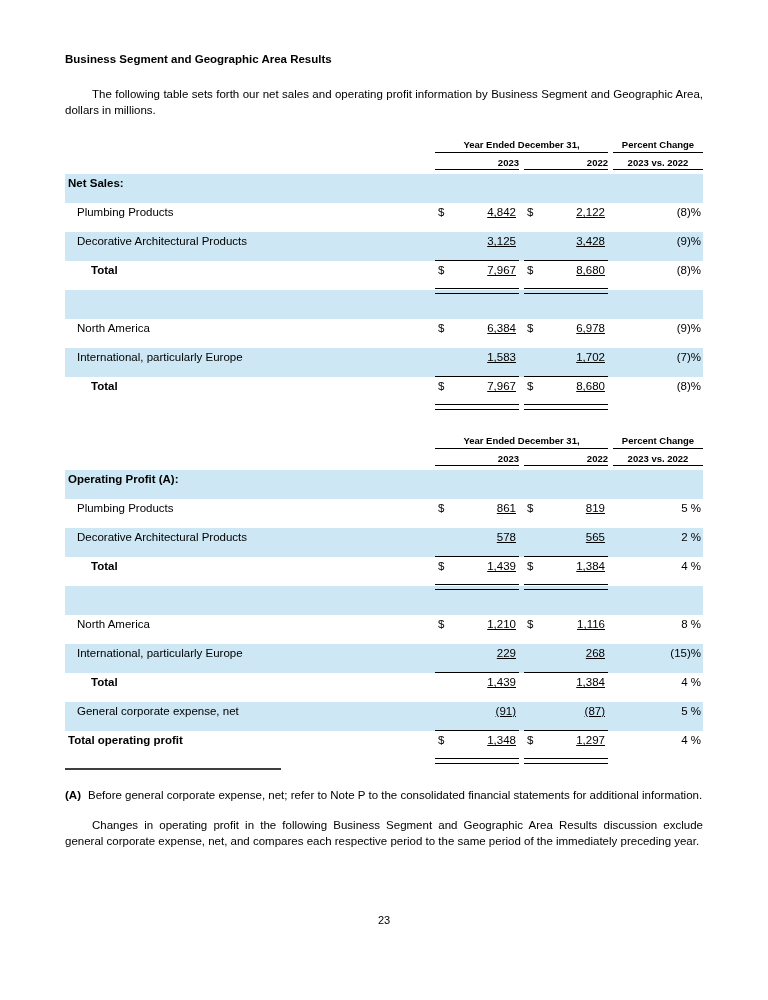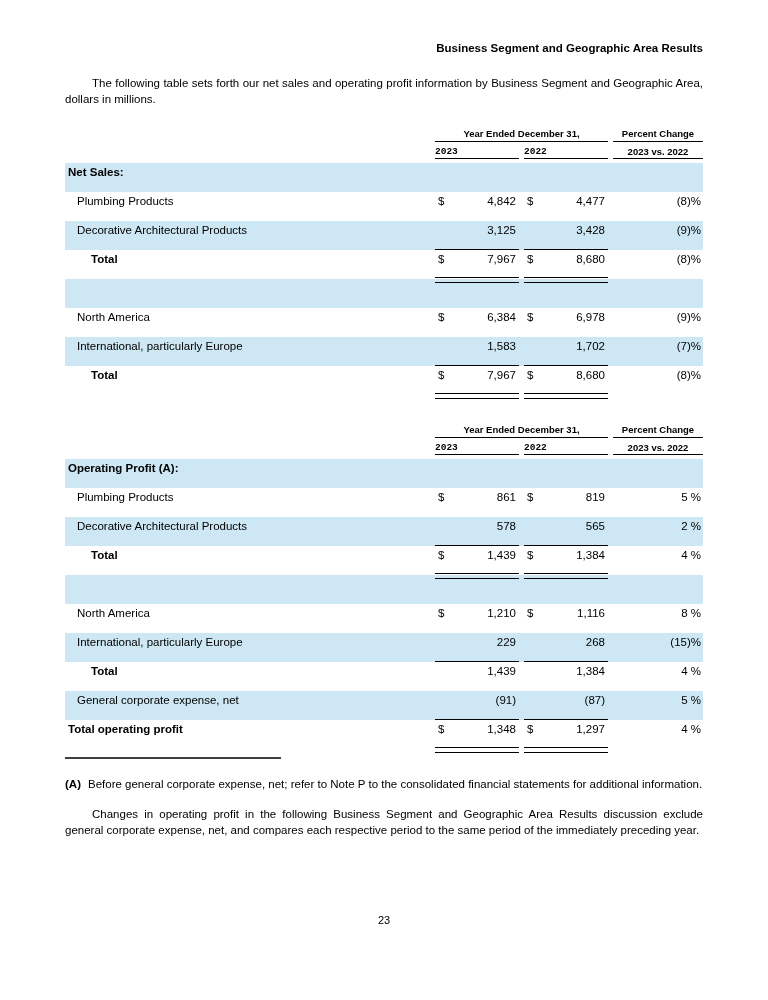--- a/index.html
+++ b/index.html
@@ -3,48 +3,48 @@
 <meta charset="utf-8">
 <style>
   * { margin:0; padding:0; box-sizing:border-box; }
   html,body { background:#ffffff; }
   body {
     width:768px; height:1000px; position:relative; overflow:hidden;
     font-family:"Liberation Sans", sans-serif; color:#000; font-size:11.5px;
   }
   .content { padding:0 65px; }
 
-  .doc-heading { font-size:11.5px; font-weight:bold; padding-top:42px;text-align:right; }
+  .doc-heading { font-size:11.5px; font-weight:bold; padding-top:53px; }
 
   .para { margin-top:21px; line-height:16px; text-align:justify; text-indent:27px; }
 
   
   .fin-table { margin-top:20px; width:638px; }
   .fin-table.second { margin-top:28px; }
 
   .h-row1, .h-row2 { display:flex; font-weight:bold; font-size:9.5px; }
   .h-row1 { height:15px; line-height:14px; }
   .h-row2 { height:17px; line-height:15px; padding-top:2px; }
   .h-label { width:370px; }
   .h-span  { width:173px; text-align:center; border-bottom:1px solid #000; }
   .h-gap   { width:5px; }
-  .h-year  { width:84px; text-align:left; border-bottom:1px solid #000;font-family:Liberation Mono, monospace; }
+  .h-year  { width:84px; text-align:right; border-bottom:1px solid #000; }
   .h-pct, .h-sub { width:90px; text-align:center; border-bottom:1px solid #000; }
 
   .tbody { margin-top:4px; }
   .trow { display:flex; height:29px; line-height:19px; position:relative; }
   .trow.hl { background:var(--hl, #cde7f4); }
   .trow.b .c-label { font-weight:bold; }
   .c-label { width:370px; white-space:nowrap; overflow:hidden; }
   .c-label.ind0 { padding-left:3px; }
   .c-label.ind1 { padding-left:12px; }
   .c-label.ind2 { padding-left:26px; }
   .c-money { width:84px; display:flex; justify-content:space-between; position:relative; }
   .c-money .dollar { padding-left:3px; }
-  .c-money .val { padding-right:3px; }
+  .c-money .val { padding-right:3px;text-decoration:underline; }
   .c-gap { width:5px; }
   .c-pct { width:90px; text-align:right; padding-right:2px; }
 
   .trow.rule-single { z-index:1; }
   .trow.rule-single .c-money::after {
     content:""; position:absolute; left:0; right:0; bottom:0; border-top:1px solid #000;
   }
   .trow.rule-double { z-index:2; }
   .trow.rule-double .c-money::after {
     content:""; position:absolute; left:0; right:0; bottom:-4px; height:4px;
@@ -109,21 +109,21 @@
         </div>
         <div class="trow">
           <div class="c-label ind1">Plumbing Products</div>
           <div class="c-money">
             <span class="dollar">$</span>
             <span class="val">4,842</span>
           </div>
           <div class="c-gap"></div>
           <div class="c-money">
             <span class="dollar">$</span>
-            <span class="val">4,477</span>
+            <span class="val">2,122</span>
           </div>
           <div class="c-gap"></div>
           <div class="c-pct">(8)%</div>
         </div>
         <div class="trow hl rule-single">
           <div class="c-label ind1">Decorative Architectural Products</div>
           <div class="c-money">
             <span class="dollar"></span>
             <span class="val">3,125</span>
           </div>

